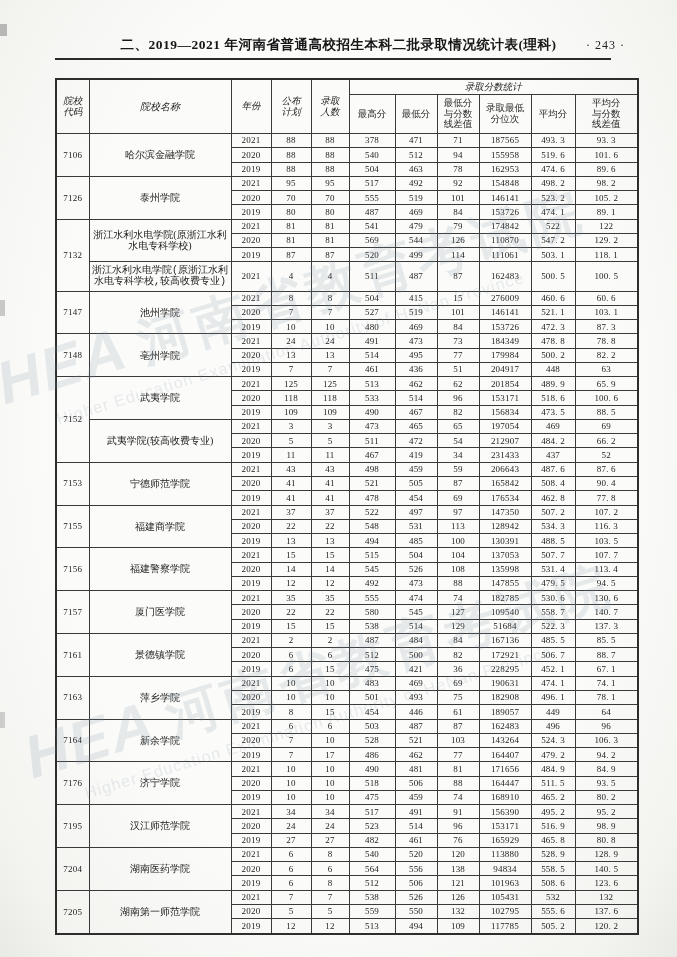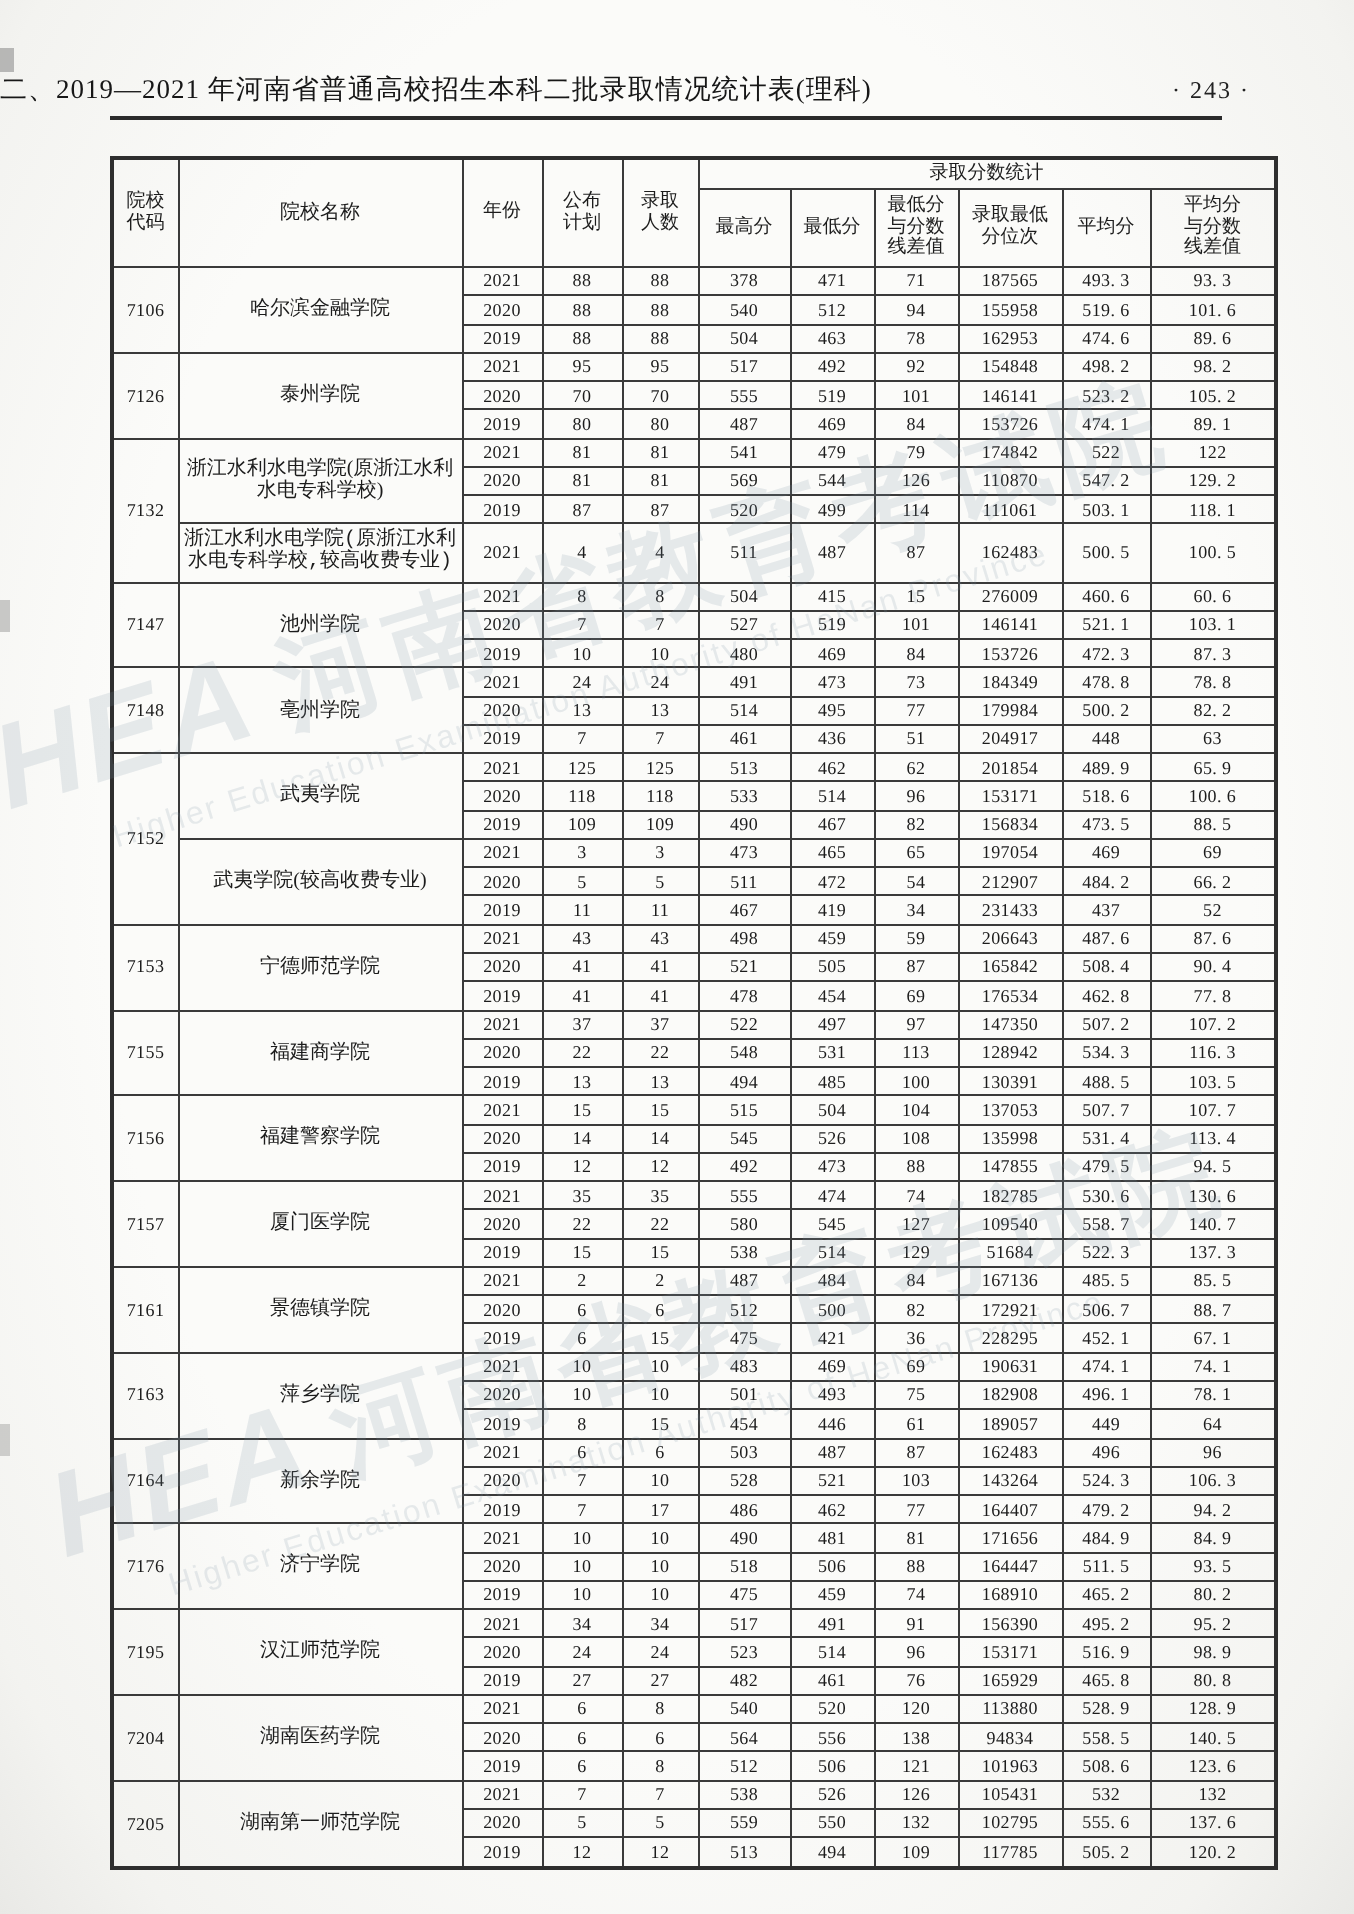--- a/index.html
+++ b/index.html
@@ -8,21 +8,21 @@
     font-family:"Liberation Serif","DejaVu Serif",serif;
     background:#e9e9e7;
   }
   .page {
     position:relative; width:677px; height:957px; overflow:hidden;
     background:radial-gradient(ellipse at 50% 45%, #fbfbf9 60%, #f3f3f0 88%, #e9e9e6 100%);
     color:#1f1f1f;
   }
   .page-title {
     position:absolute; top:36px; left:0; width:100%;
-    font-size:13.5px; font-weight:normal; letter-spacing:.5px;
+    text-align:center; font-size:13.5px; font-weight:bold; letter-spacing:.5px;
     color:#171717;
   }
   .page-number {
     position:absolute; top:38px; right:52px; font-size:12px; color:#222;
     letter-spacing:1px;
   }
   .title-rule {
     position:absolute; top:58px; left:55px; width:556px; height:2px;
     background:#2b2b2b;
   }
@@ -31,21 +31,21 @@
     border-collapse:collapse; table-layout:fixed;
     font-size:9px; color:#1c1c1c;
   }
   table.stats th, table.stats td {
     border:1px solid #3a3a3a; text-align:center; vertical-align:middle;
     padding:0; line-height:1.15; font-weight:normal;
     overflow:hidden;
   }
   table.stats { border:2px solid #2e2e2e; }
   thead th { font-size:9.5px; }
-  thead tr.group-row th { height:14px; }
+  thead tr.group-row th { height:14px;font-style:italic; }
   thead tr.sub-row th { height:38px; }
   .pre { white-space:pre-line; }
   td.name, th.name-h { text-align:left; padding-left:11px; padding-right:4px; font-size:10px; }
   th.name-h { text-align:center; padding:0; }
   tbody td { height:13.2px; }
   td.name.tall { height:28px;font-family:Liberation Mono, monospace; }
   td.num { letter-spacing:.2px; }
   
   .wm {
     position:absolute; width:740px; transform:rotate(-17deg);

